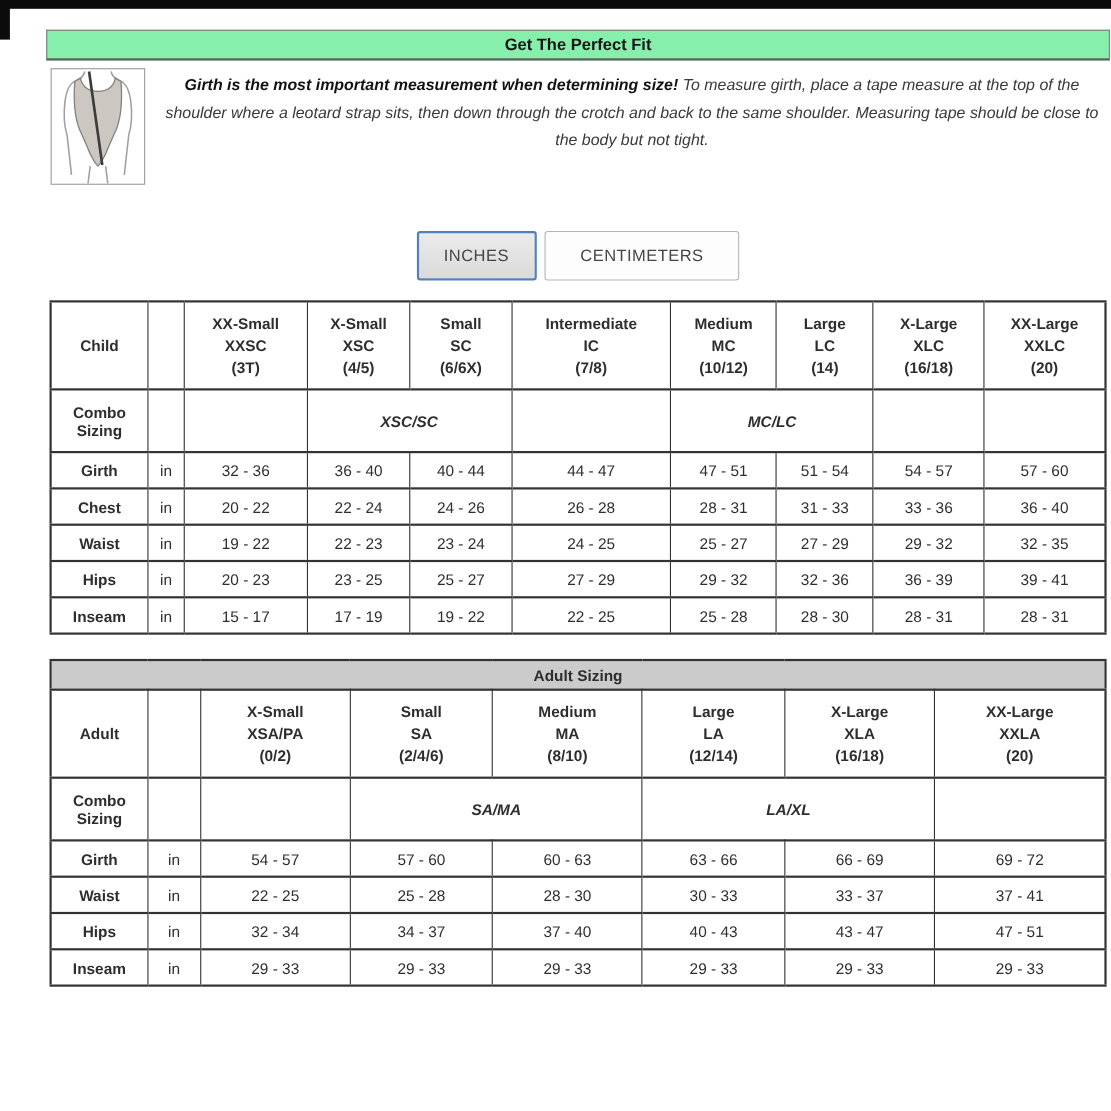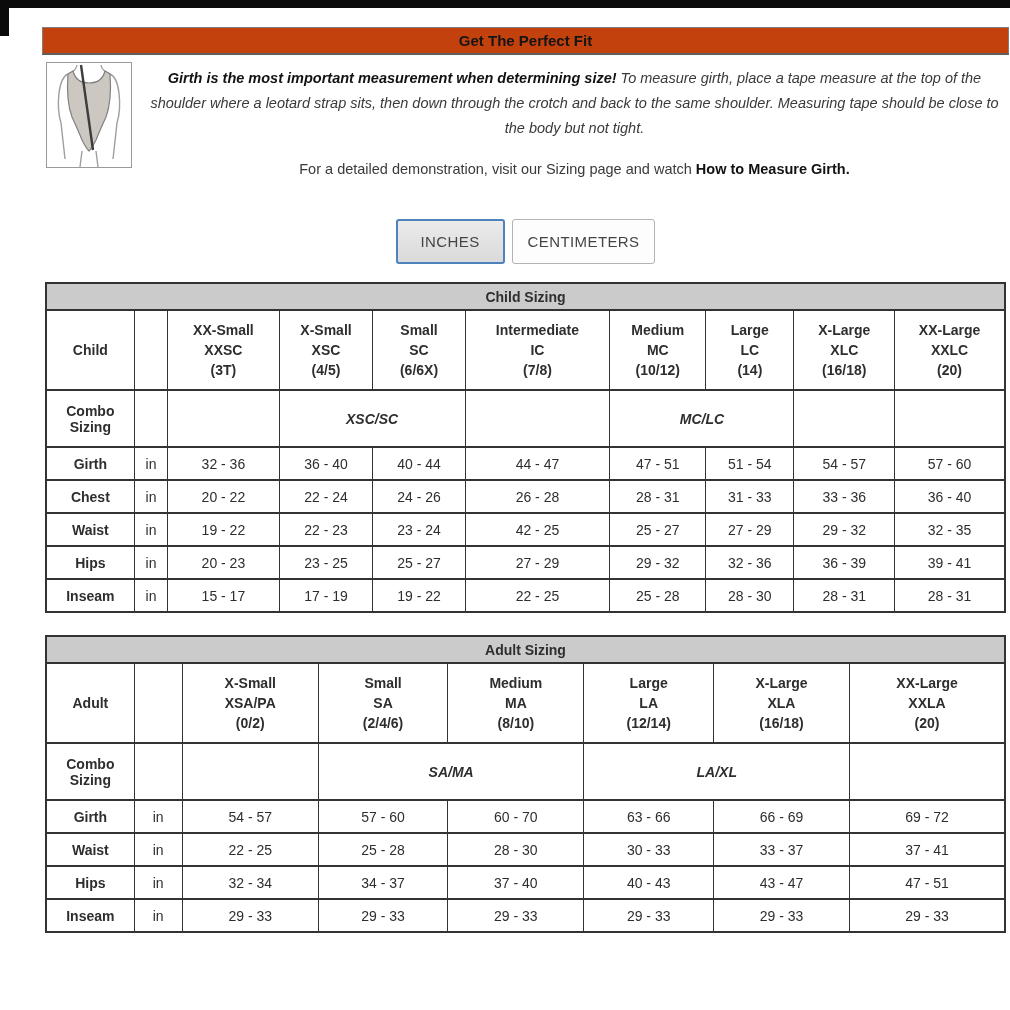--- a/index.html
+++ b/index.html
@@ -5,21 +5,21 @@
   html,body { margin:0; padding:0; }
   body {
     width:1010px; height:1010px; background:#ffffff; position:relative;
     font-family:"Liberation Sans", sans-serif; color:#333; overflow:hidden;
   }
   .black-top  { position:absolute; top:0; left:0; width:1010px; height:8px; background:#0b0b0b; }
   .black-left { position:absolute; top:0; left:0; width:9px;   height:36px; background:#0b0b0b; }
   .content { position:absolute; left:42px; top:27px; width:967px; }
 
   .title-bar {
-    background:#c2410c; border:1px solid #7e7e7e; border-bottom:2px solid #5f5f5f;
+    background:#86efac; border:1px solid #7e7e7e; border-bottom:2px solid #5f5f5f;
     height:25px; line-height:25px; text-align:center;
     font-weight:bold; font-size:15px; color:#151515;
   }
 
   .intro { display:flex; margin-top:7px; align-items:flex-start; }
   .figure-box { width:84px; height:104px; border:1px solid #9a9a9a; background:#fff; flex:none; margin-left:4px; }
   .figure-box svg { display:block; width:100%; height:100%; }
   .intro-text { flex:1; padding-left:8px; }
   .intro-para { margin:4px 0 0 0; text-align:center; font-size:14.5px; line-height:25px; color:#3a3a3a;font-style:italic; }
   strong, b { color:#121212; }
@@ -29,21 +29,21 @@
   .btn {
     display:inline-block; font-family:inherit; font-size:15px; color:#454545;
     letter-spacing:0.4px; cursor:pointer; vertical-align:middle;
   }
   .btn-inches {
     background:linear-gradient(#ebebeb,#dadada);
     border:2px solid #4f81bd; border-radius:3px; padding:12px 23px;
   }
   .btn-cm {
     background:#fdfdfd; border:1px solid #b3b3b3; border-radius:3px;
-    padding:13px 15px; margin-left:7px;
+    padding:13px 32px; margin-left:7px;
   }
 
   .guide-note { text-align:center; margin-top:23px; font-size:13.5px; color:#3a3a3a; }
 
   table.sizing {
     border-collapse:collapse; table-layout:fixed;
     width:961px; margin:18px 0 0 3px;
     font-size:14px; border:2px solid #333;
   }
   table.sizing + table.sizing { margin-top:22px; }
@@ -77,21 +77,20 @@
       <svg viewBox="0 0 84 104">
         <path d="M30 2 Q29 8 21 11 Q14 14 12 30 Q10 47 14 60 L18 96" fill="none" stroke="#9f9f9f" stroke-width="1.4"></path>
         <path d="M54 2 Q55 8 63 11 Q70 14 72 30 Q74 47 70 60 L66 96" fill="none" stroke="#9f9f9f" stroke-width="1.4"></path>
         <path d="M35 88 L33 104 M49 88 L51 104" fill="none" stroke="#9f9f9f" stroke-width="1.4"></path>
         <path d="M26 8 L21 11 Q19 38 25 54 Q31 67 35 77 Q39 85 42 88 Q45 85 49 77 Q53 67 59 54 Q65 38 63 11 L58 8 Q55 20 42 20 Q29 20 26 8 Z" fill="#ccc8c1" stroke="#818181" stroke-width="1.2"></path>
         <line x1="34" y1="2" x2="46" y2="87" stroke="#3c3c3c" stroke-width="2.4"></line>
       </svg>
     </div>
     <div class="intro-text">
       <p class="intro-para"><strong>Girth is the most important measurement when determining size!</strong><span> To measure girth, place a tape measure at the top of the shoulder where a leotard strap sits, then down through the crotch and back to the same shoulder. Measuring tape should be close to the body but not tight.</span></p>
-      <p class="demo-line"><span>For a detailed demonstration, visit our Sizing page and watch </span><strong>How to Measure Girth.</strong></p>
     </div>
   </div>
 
   <div class="unit-toggle">
     <button class="btn btn-inches">INCHES</button><button class="btn btn-cm">CENTIMETERS</button>
   </div>
 
 
   <table class="sizing" id="child-table">
       <colgroup>
@@ -100,23 +99,20 @@
         <col style="width: 11.6%;">
         <col style="width: 9.8%;">
         <col style="width: 9.6%;">
         <col style="width: 15.1%;">
         <col style="width: 10%;">
         <col style="width: 9.2%;">
         <col style="width: 10.5%;">
         <col style="width: 11.5%;">
       </colgroup>
       <tbody>
-        <tr>
-          <td class="tbl-title" colspan="10">Child Sizing</td>
-        </tr>
         <tr class="hdr-row">
           <td class="row-label">Child</td>
           <td class="unit-cell"></td>
           <td>
             <div class="sz-line">XX-Small</div>
             <div class="sz-line">XXSC</div>
             <div class="sz-line">(3T)</div>
           </td>
           <td>
             <div class="sz-line">X-Small</div>
@@ -187,21 +183,21 @@
           <td>31 - 33</td>
           <td>33 - 36</td>
           <td>36 - 40</td>
         </tr>
         <tr class="data-row">
           <td class="row-label">Waist</td>
           <td class="unit-cell">in</td>
           <td>19 - 22</td>
           <td>22 - 23</td>
           <td>23 - 24</td>
-          <td>42 - 25</td>
+          <td>24 - 25</td>
           <td>25 - 27</td>
           <td>27 - 29</td>
           <td>29 - 32</td>
           <td>32 - 35</td>
         </tr>
         <tr class="data-row">
           <td class="row-label">Hips</td>
           <td class="unit-cell">in</td>
           <td>20 - 23</td>
           <td>23 - 25</td>
@@ -281,21 +277,21 @@
           <td colspan="1"></td>
           <td class="combo-span" colspan="2">SA/MA</td>
           <td class="combo-span" colspan="2">LA/XL</td>
           <td colspan="1" class="thick-left"></td>
         </tr>
         <tr class="data-row">
           <td class="row-label">Girth</td>
           <td class="unit-cell">in</td>
           <td>54 - 57</td>
           <td>57 - 60</td>
-          <td>60 - 70</td>
+          <td>60 - 63</td>
           <td>63 - 66</td>
           <td>66 - 69</td>
           <td class="thick-left">69 - 72</td>
         </tr>
         <tr class="data-row">
           <td class="row-label">Waist</td>
           <td class="unit-cell">in</td>
           <td>22 - 25</td>
           <td>25 - 28</td>
           <td>28 - 30</td>

